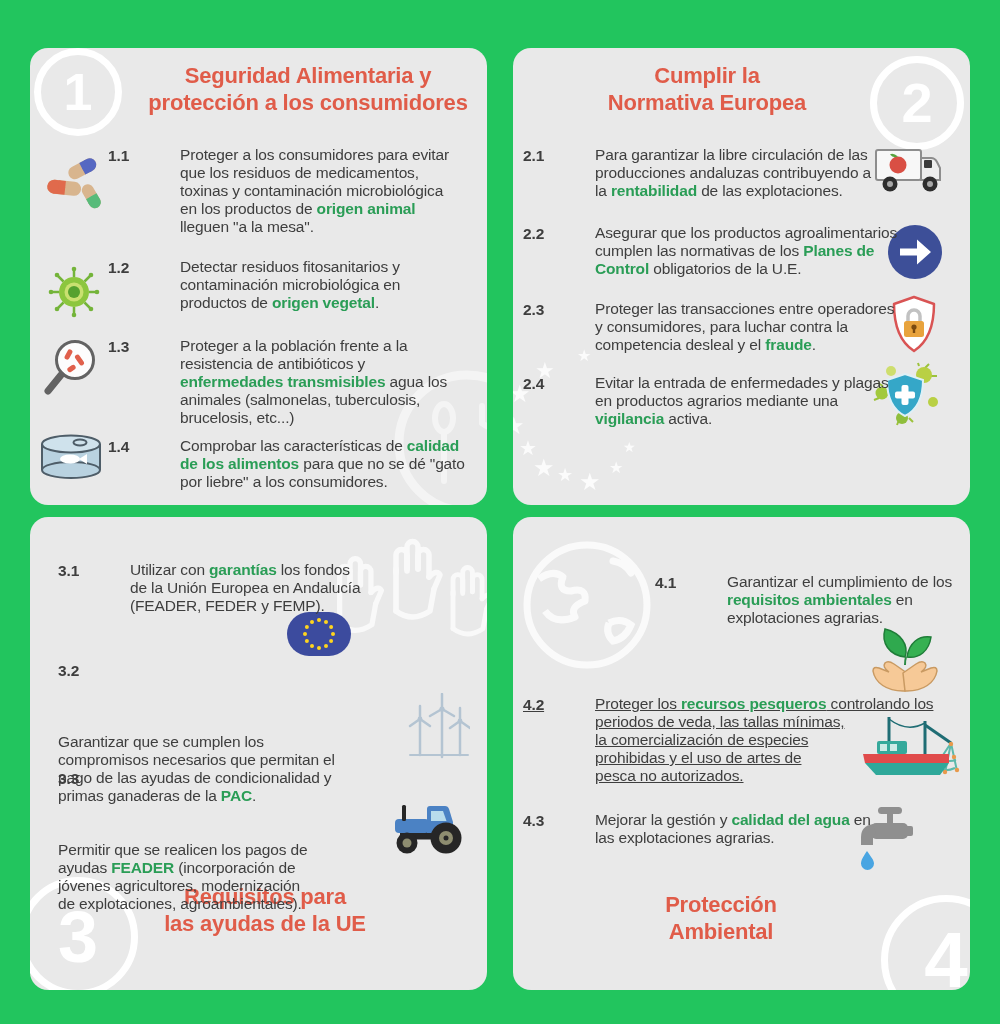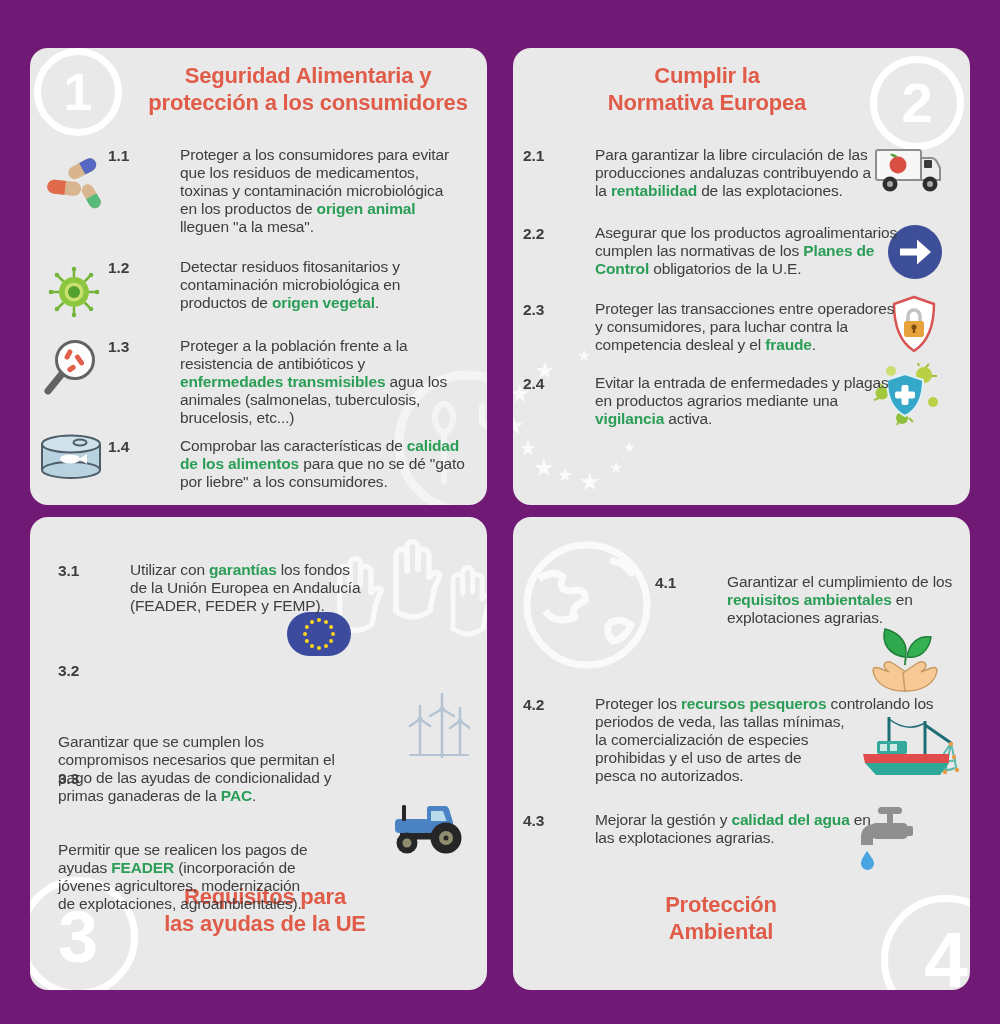--- a/index.html
+++ b/index.html
@@ -1,16 +1,16 @@
 <!DOCTYPE html>
 <html><head>
 <meta charset="utf-8">
 <style>
   html,body{margin:0;padding:0;background:#fff;}
-  #page{position:relative;width:1000px;height:1024px;background:#701a75;overflow:hidden;
+  #page{position:relative;width:1000px;height:1024px;background:#22c55e;overflow:hidden;
         font-family:"Liberation Sans",sans-serif;color:#3e3e3e;}
   .panel{position:absolute;width:457px;background:#e9e9e9;border-radius:18px;overflow:hidden;}
   #panel1{left:30px;top:48px;height:457px;}
   #panel2{left:513px;top:48px;height:457px;}
   #panel3{left:30px;top:517px;height:473px;}
   #panel4{left:513px;top:517px;height:473px;}
   .ttl{position:absolute;text-align:center;color:#e05c49;font-weight:bold;
        font-size:22px;line-height:27px;letter-spacing:-0.2px;}
   .num-circle{position:absolute;box-sizing:border-box;border:7px solid #fff;border-radius:50%;
        color:#fff;font-weight:bold;display:flex;align-items:center;justify-content:center;line-height:1;}
@@ -380,21 +380,21 @@
       </g>
       <path d="M12 48 C8 54 6 57 6 60.5 A6.5 6.5 0 0 0 19 60.5 C19 57 16 54 12 48 Z" fill="#49a5e2"></path>
     </svg>
 
     <div class="item" style="left:142px;top:56px;width:336px;">
       <span class="inum">4.1</span>
       <div class="itext" style="width:300px;"><span>Garantizar el cumplimiento de los
 </span><span class="hl">requisitos ambientales</span><span> en
 explotaciones agrarias.</span></div>
     </div>
-    <div class="item" style="left:10px;top:178px;width:440px;">
+    <div class="item" style="left:10px;top:178px;width:440px;text-decoration:underline;">
       <span class="inum">4.2</span>
       <div class="itext" style="width:404px;"><span>Proteger los </span><span class="hl">recursos pesqueros</span><span> controlando los
 periodos de veda, las tallas mínimas,
 la comercialización de especies
 prohibidas y el uso de artes de
 pesca no autorizados.</span></div>
     </div>
     <div class="item" style="left:10px;top:294px;width:376px;">
       <span class="inum">4.3</span>
       <div class="itext" style="width:340px;"><span>Mejorar la gestión y </span><span class="hl">calidad del agua</span><span> en

